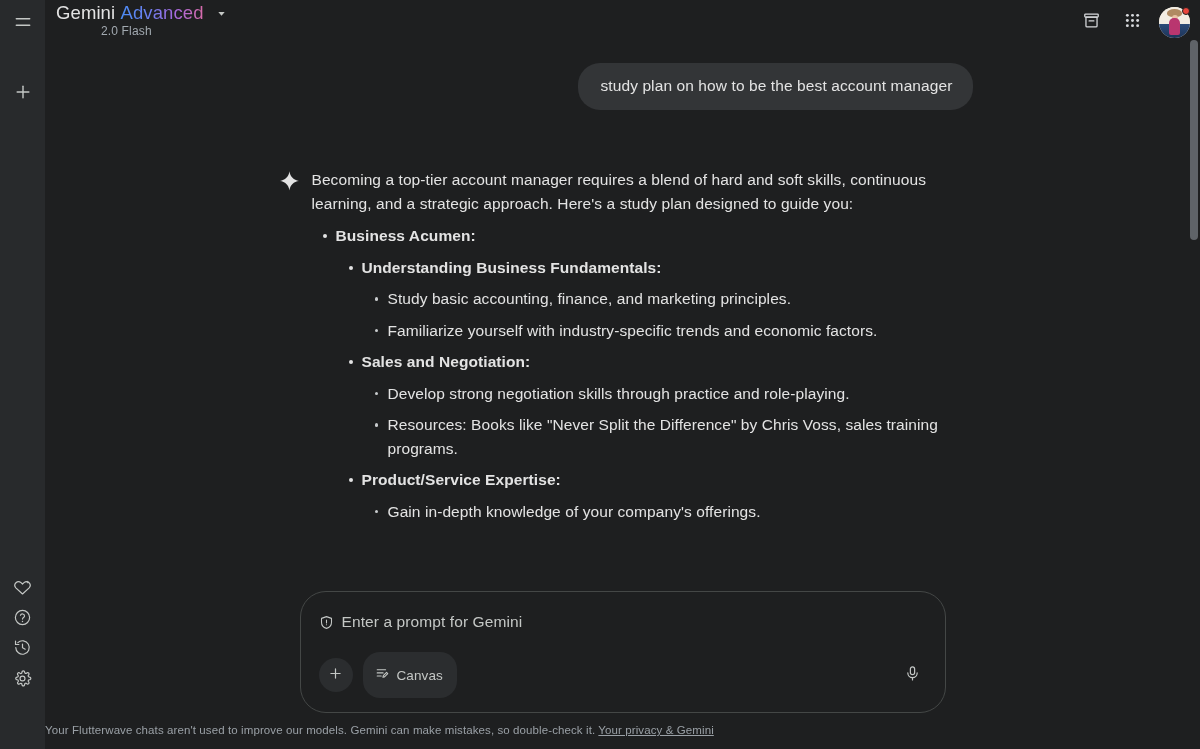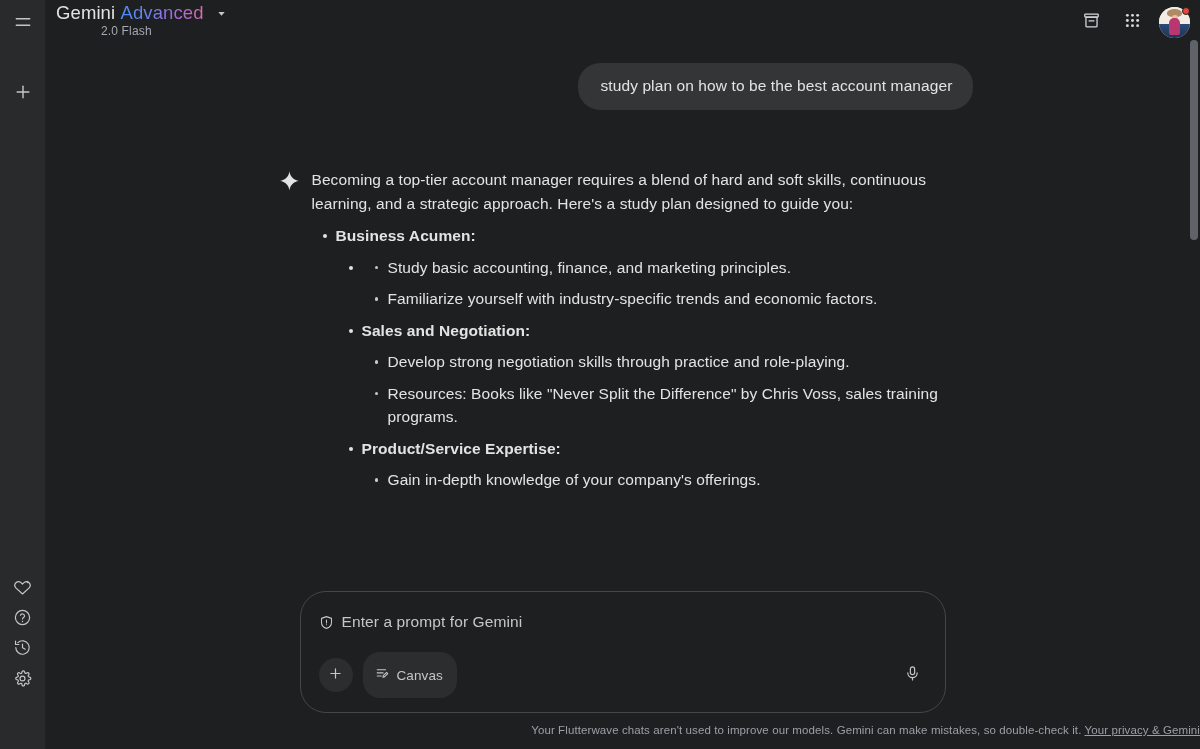--- a/index.html
+++ b/index.html
@@ -296,21 +296,21 @@
   .cp-mic {
     width: 28px; height: 28px;
     display: flex; align-items: center; justify-content: center;
     color: #c4c7c5;
     cursor: pointer;
   }
   .disclaimer {
     position: absolute;
     left: 0; right: 0;
     bottom: 13px;
-    text-align: right;
+    text-align: left;
     font-size: 11.5px;
     color: #9aa0a6;
     letter-spacing: 0.1px;
   }
   .disclaimer a { color: #9aa0a6; text-decoration: underline; cursor: pointer; }
 
   
   .scrollbar {
     position: absolute;
     right: 2px;
@@ -458,20 +458,21 @@
             <p>Becoming a top-tier account manager requires a blend of hard and soft skills, continuous learning, and a strategic approach. Here's a study plan designed to guide you:</p>
 
 
             <ul class="lvl1">
               <li>
                 <span>Business Acumen:</span>
 
                 <ul class="lvl2">
 
                   <li>
+                    <span>Understanding Business Fundamentals:</span>
                     <ul class="lvl3">
                       <li>Study basic accounting, finance, and marketing principles.</li>
                       <li>Familiarize yourself with industry-specific trends and economic factors.</li>
                     </ul>
                   </li>
 
                   <li>
                     <span>Sales and Negotiation:</span>
                     <ul class="lvl3">
                       <li>Develop strong negotiation skills through practice and role-playing.</li>

